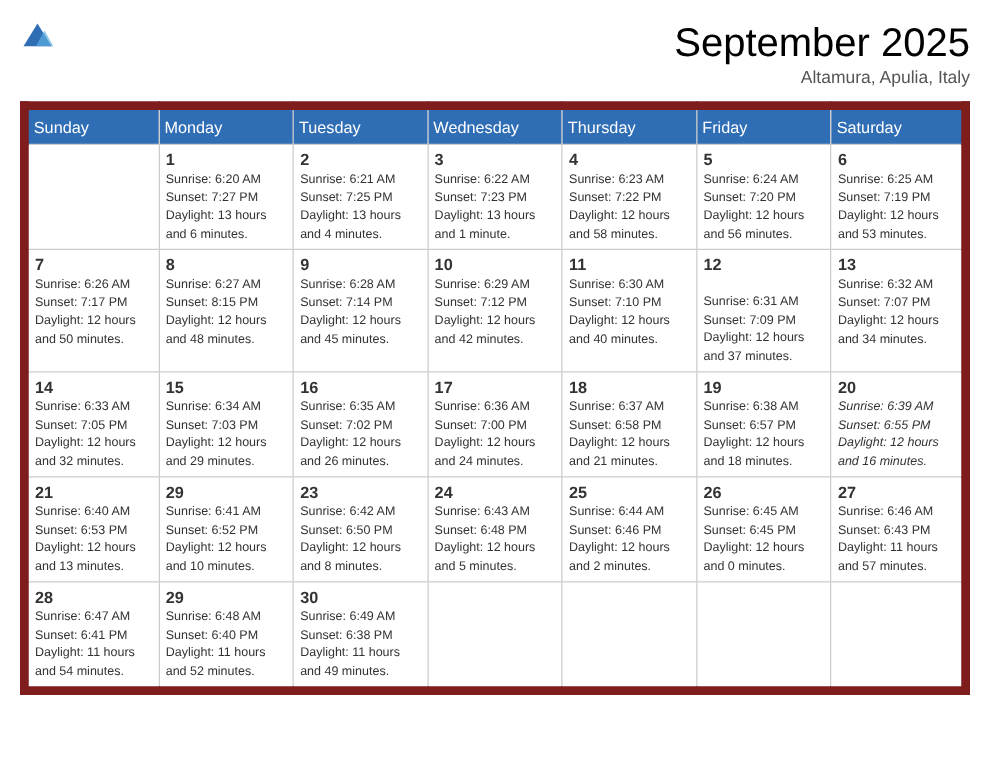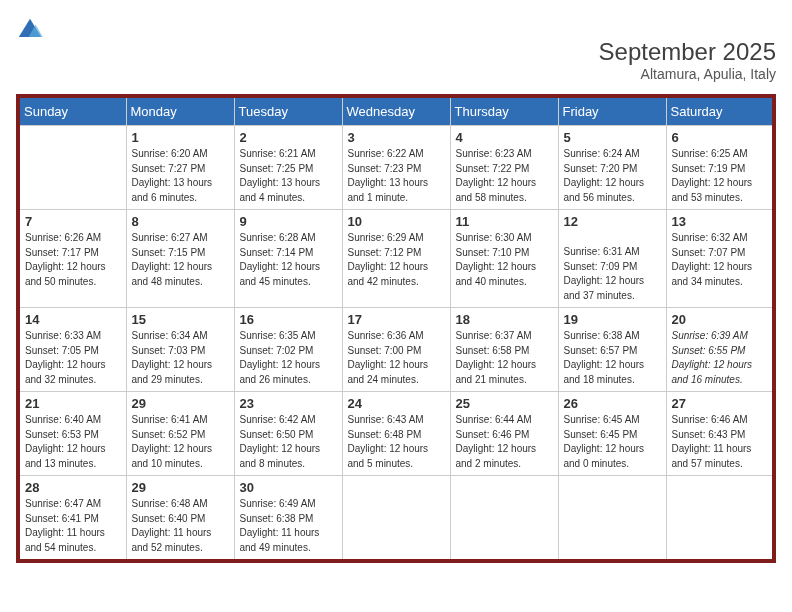--- a/index.html
+++ b/index.html
@@ -27,33 +27,32 @@
       color: #333;
       line-height: 1;
     }
     .logo-text .blue { color: #1a6ab0; }
     .logo-icon {
       width: 28px;
       height: 28px;
     }
     .title-block { text-align: right; }
     .month-title {
-      font-size: 24px;
+      font-size: 32px;
       font-weight: normal;
-      color: #404040;
-      margin-top: 22px;
+      color: #000000;
     }
     .subtitle {
       font-size: 14px;
       color: #555;
     }
     .calendar {
       width: 100%;
       border-collapse: collapse;
-      border: 4px solid #7f1d1d;
+      border: 7px solid #7f1d1d;
     }
     .calendar th {
       background: #2f6db5;
       color: #fff;
       font-size: 13px;
       padding: 6px 4px;
       text-align: left;
       border: 1px solid #ccc;
       font-weight: normal;
     }
@@ -157,21 +156,21 @@
         <td>
           <span class="day-num">7</span>
           <div class="day-info" style="white-space: pre-line;">Sunrise: 6:26 AM
 Sunset: 7:17 PM
 Daylight: 12 hours
 and 50 minutes.</div>
         </td>
         <td>
           <span class="day-num">8</span>
           <div class="day-info" style="white-space: pre-line;">Sunrise: 6:27 AM
-Sunset: 7:15 PM
+Sunset: 8:15 PM
 Daylight: 12 hours
 and 48 minutes.</div>
         </td>
         <td>
           <span class="day-num">9</span>
           <div class="day-info" style="white-space: pre-line;">Sunrise: 6:28 AM
 Sunset: 7:14 PM
 Daylight: 12 hours
 and 45 minutes.</div>
         </td>

